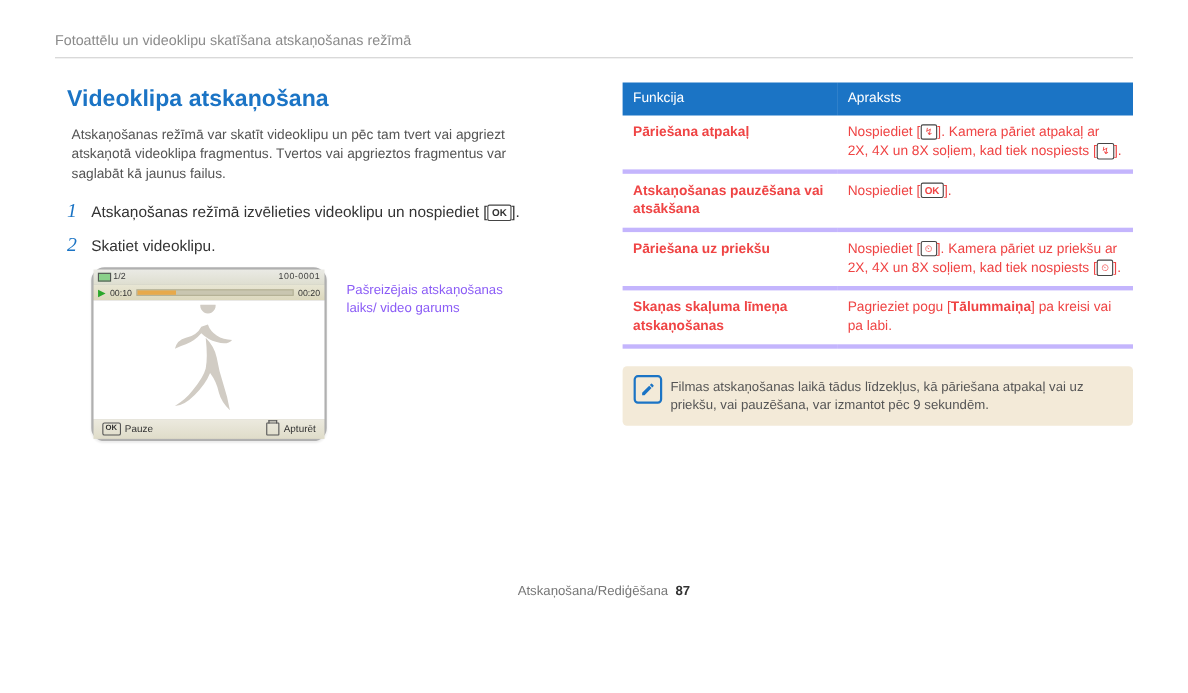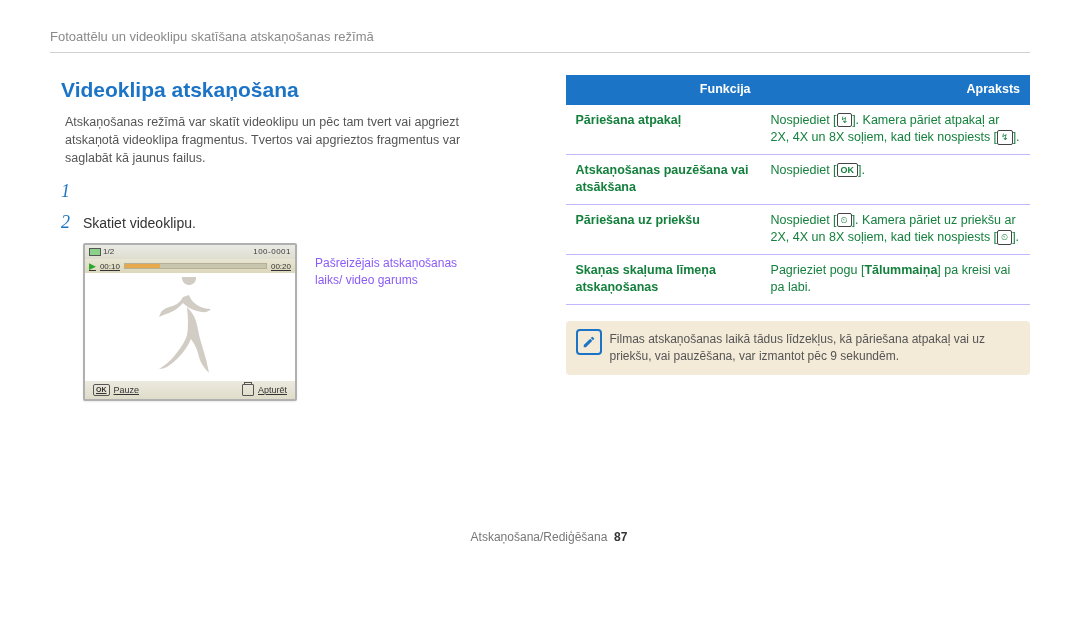--- a/index.html
+++ b/index.html
@@ -96,24 +96,23 @@
   
   .video-row {
     display: flex;
     gap: 18px;
     margin-top: 8px;
     padding-left: 22px;
   }
   .video-frame {
     width: 210px;
     border: 2px solid #b0b0b0;
-    border-radius: 2px;
+    border-radius: 12px;
     background: #a3a3a3;
     box-shadow: 0 1px 2px rgba(0,0,0,.08);
-    text-decoration: underline;
   }
   .vf-top {
     position: relative;
     height: 14px;
     background: linear-gradient(#eaeae5,#dedecf);
     font-size: 8px;
     color: #3b3b3b;
   }
   .vf-top .left {
     position: absolute; left: 4px; top: 1px;
@@ -164,30 +163,30 @@
   .callout { font-size: 12px; color:#8b5cf6; max-width: 160px; padding-top:12px;}
   
   table.func {
     width: 100%;
     border-collapse: collapse;
     font-size: 12.5px;
   }
   table.func th {
     background: #1b74c5;
     color: #fff;
-    font-weight: bold;
-    text-align: right;
+    font-weight: normal;
+    text-align: left;
     padding: 6px 10px;
     border: none;
   }
   table.func td {
     padding: 7px 10px;
-    border-bottom: 1px solid #c4b5fd;
+    border-bottom: 4px solid #c4b5fd;
     vertical-align: top;
-    color: #15803d;
+    color: #ef4444;
   }
   table.func td.fn { font-weight: bold; width: 42%; }
   .note-box {
     margin-top: 16px;
     background: #f3ead8;
     border-radius: 4px;
     padding: 10px 12px 10px 44px;
     font-size: 12px;
     color: #555;
     position: relative;
@@ -220,20 +219,23 @@
 
   <div class="columns">
 
     <div class="col">
       <div class="section-title">Videoklipa atskaņošana</div>
       <div class="intro">Atskaņošanas režīmā var skatīt videoklipu un pēc tam tvert vai apgriezt atskaņotā videoklipa fragmentus. Tvertos vai apgrieztos fragmentus var saglabāt kā jaunus failus.</div>
 
       <ol class="steps">
         <li>
           <span class="step-num">1</span>
+          <span class="step-text">
+            <span>Atskaņošanas režīmā izvēlieties videoklipu un nospiediet [</span><span class="ok-icon">OK</span><span>].</span>
+          </span>
         </li>
         <li>
           <span class="step-num">2</span>
           <span class="step-text">
             <span>Skatiet videoklipu.</span>
           </span>
         </li>
       </ol>
 
       <div class="video-row">

